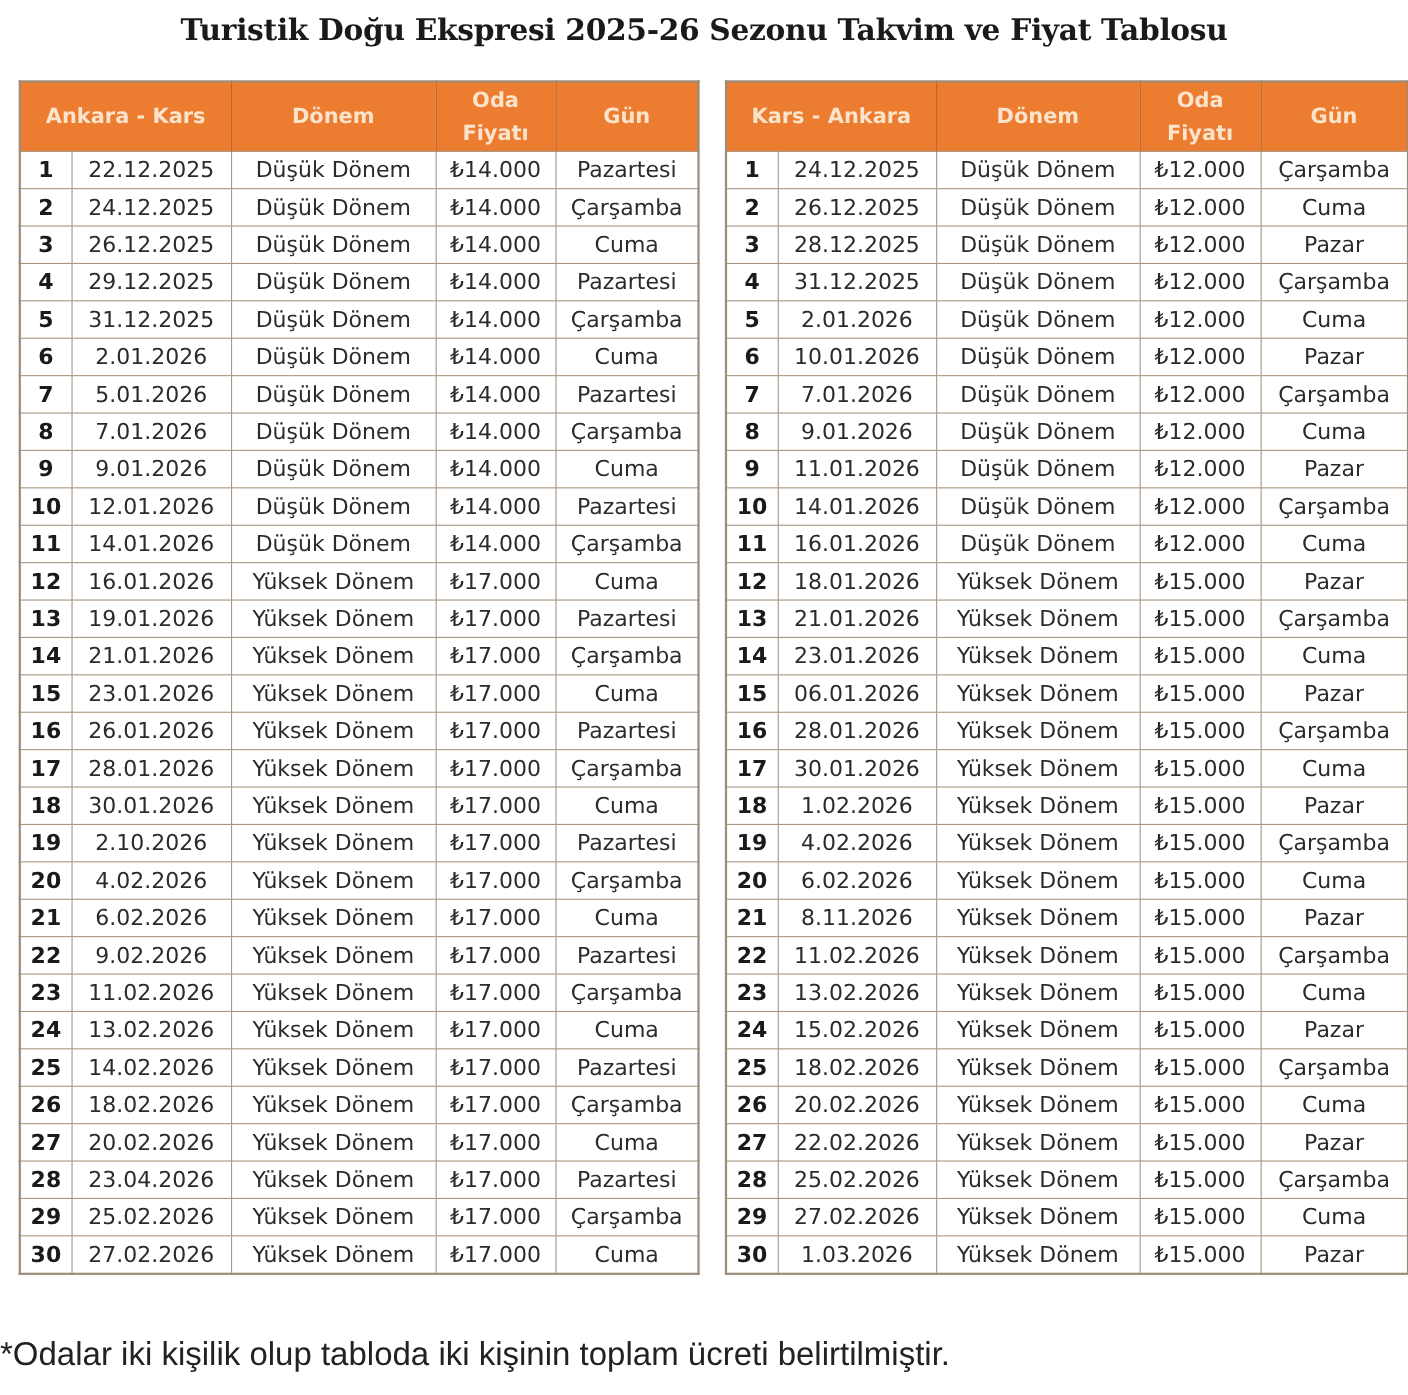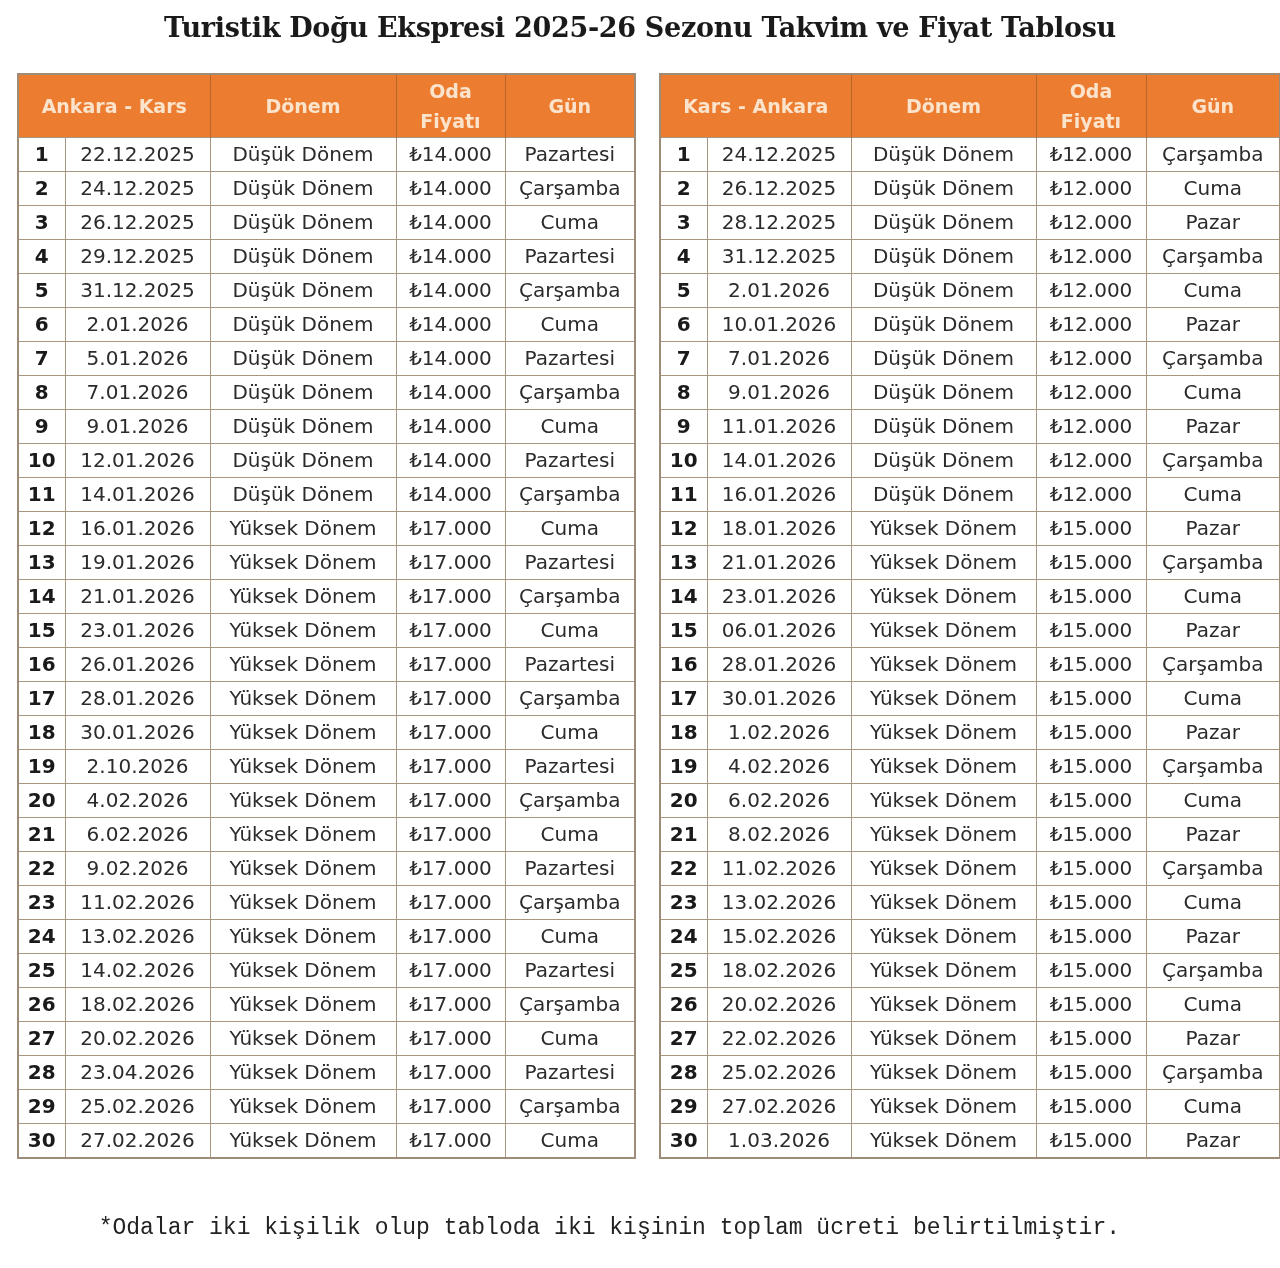--- a/index.html
+++ b/index.html
@@ -20,22 +20,22 @@
     text-align: center; line-height: 30px;
   }
   table.sched td {
     height: 33px; padding: 0; text-align: center; font-size: 20px; color: #2b2b2b;
     border: 1.5px solid #a89680; white-space: nowrap; line-height: 33px;
   }
   table.sched td.num { font-weight: bold; color: #1a1a1a; font-size: 20px; }
   #left-table { left: 17px; width: 617px; }
   #right-table { left: 659px; width: 620px; }
   .footnote {
-    position: absolute; left: 0; top: 1215px; width: 1120px; text-align: right;
-    font-family: Liberation Mono, monospace; font-size: 23px; color: #222;
+    position: absolute; left: 0; top: 1215px; width: 1120px; text-align: left;
+    font-family: Liberation Sans, sans-serif; font-size: 30px; color: #222;
     padding-left: 0;
   }
 </style>
 </head>
 <body>
 
 <div class="title">Turistik Doğu Ekspresi 2025-26 Sezonu Takvim ve Fiyat Tablosu</div>
 
 <table class="sched" id="left-table">
   <colgroup>
@@ -419,21 +419,21 @@
       </tr>
       <tr>
         <td class="num">20</td>
         <td>6.02.2026</td>
         <td>Yüksek Dönem</td>
         <td>₺15.000</td>
         <td>Cuma</td>
       </tr>
       <tr>
         <td class="num">21</td>
-        <td>8.02.2026</td>
+        <td>8.11.2026</td>
         <td>Yüksek Dönem</td>
         <td>₺15.000</td>
         <td>Pazar</td>
       </tr>
       <tr>
         <td class="num">22</td>
         <td>11.02.2026</td>
         <td>Yüksek Dönem</td>
         <td>₺15.000</td>
         <td>Çarşamba</td>

